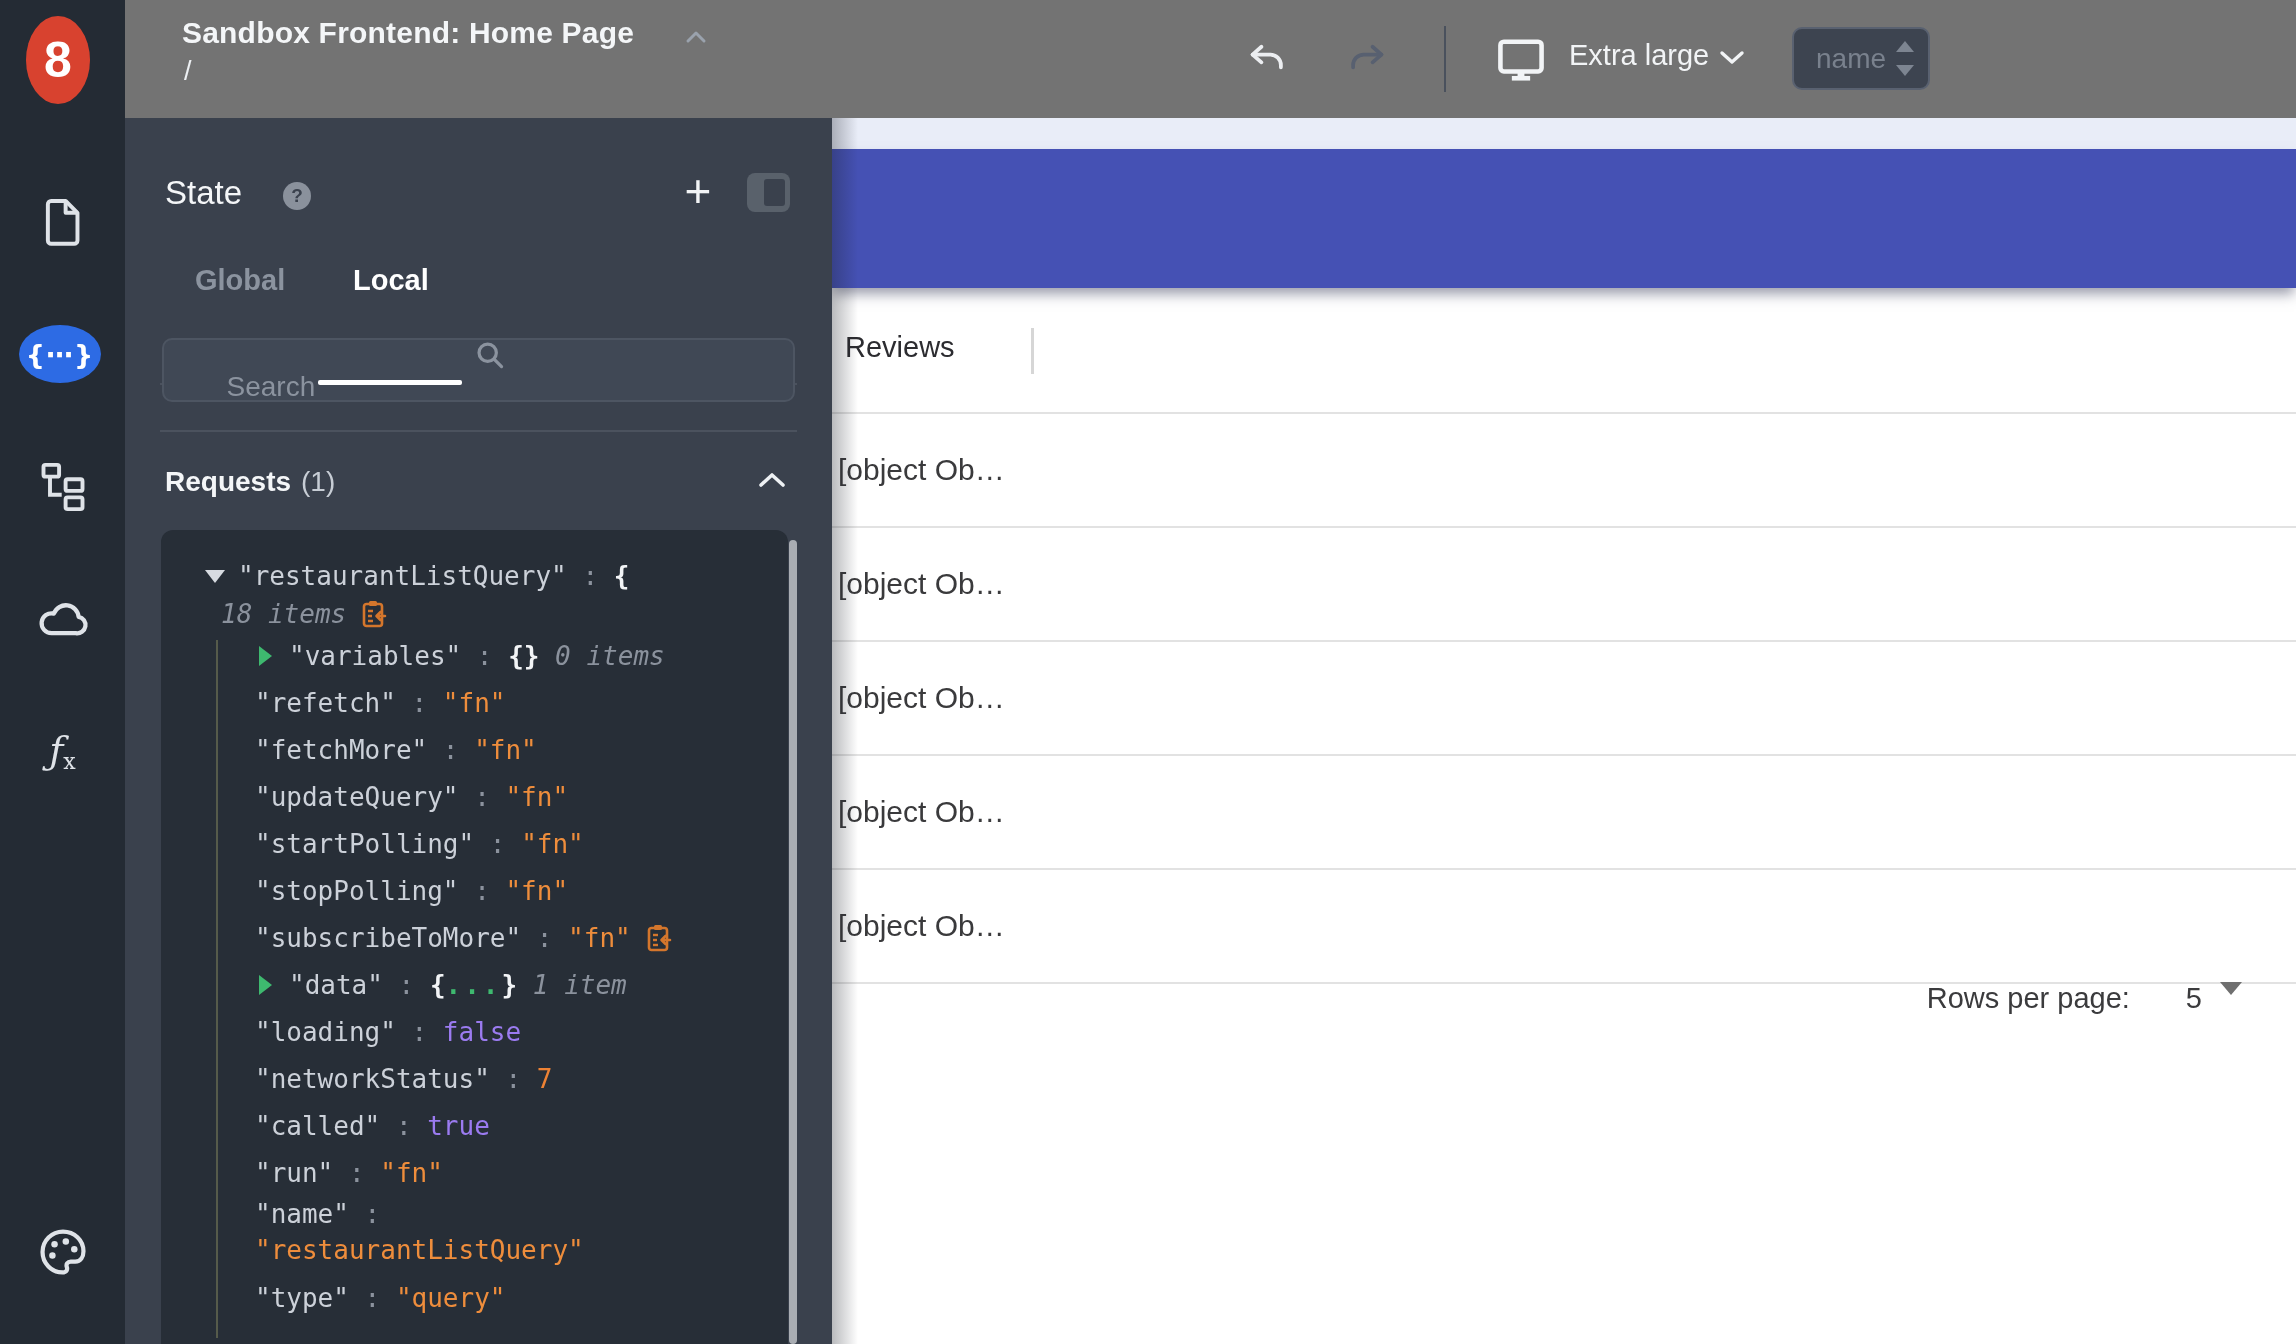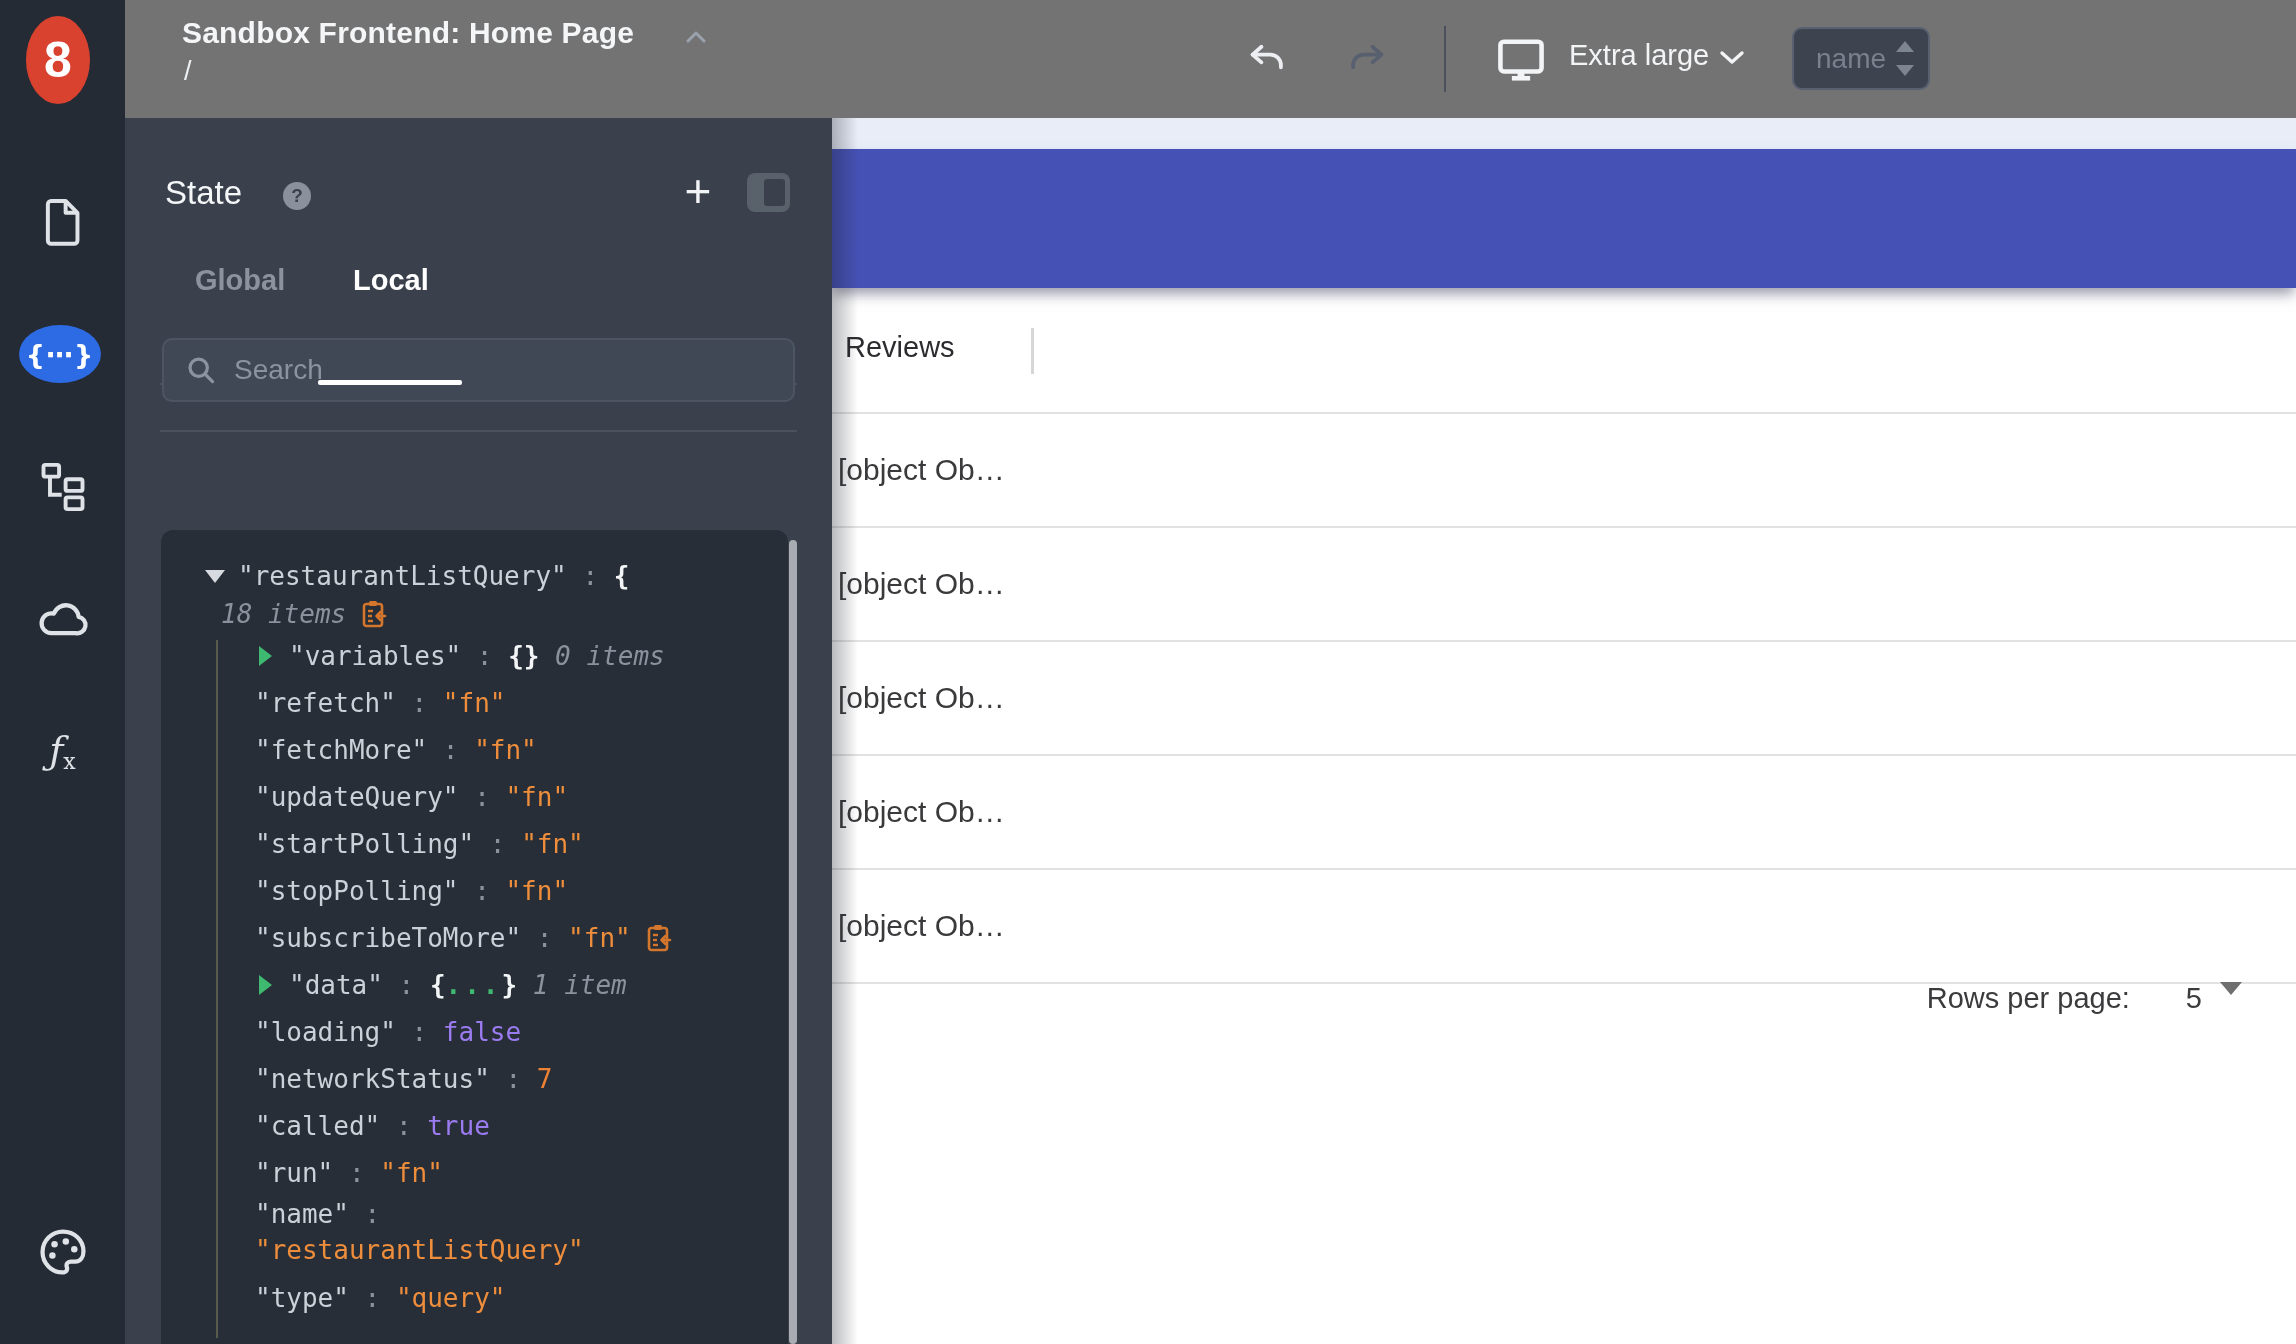--- a/index.html
+++ b/index.html
@@ -41,21 +41,21 @@
   .plus-btn{position:absolute;left:546px;top:46px;width:54px;height:54px;background:none;border:none;color:#f2f4f6;
             font-size:46px;font-weight:300;line-height:50px;cursor:pointer;padding:0;}
   .toggle-btn{position:absolute;left:622px;top:55px;width:43px;height:39px;border-radius:8px;background:#59616b;border:none;cursor:pointer;padding:0;}
   .toggle-btn .inner{position:absolute;right:5px;top:6px;bottom:6px;width:21px;background:#3a414d;border-radius:3px;}
   .tab{position:absolute;top:144px;height:36px;background:none;border:none;font-size:29px;cursor:pointer;padding:0;}
   .tab.inactive{left:70px;color:#8b939f;font-weight:700;}
   .tab.active{left:228px;color:#ffffff;font-weight:700;}
   .tab-underline{position:absolute;left:193px;top:262px;width:144px;height:5px;background:#ffffff;border-radius:2px;z-index:2;}
   .tab-divider{position:absolute;left:35px;top:265px;width:637px;height:2px;background:#4b525e;}
   .search-box{position:absolute;left:37px;top:220px;width:633px;height:64px;background:#404855;border:2px solid #4d5562;
-              border-radius:10px;box-sizing:border-box;display:flex;align-items:center;}
+              border-radius:10px;box-sizing:border-box;display:flex;align-items:center;flex-direction:column;}
   .search-box svg{margin-left:22px;flex:none;}
   .search-box input{background:transparent;border:none;outline:none;margin-left:16px;width:520px;
                     font-size:28px;color:#e6e9ed;font-family:"Liberation Sans",sans-serif;}
   .search-box input::placeholder{color:#8b939f;}
   .panel-div2{position:absolute;left:35px;top:312px;width:637px;height:2px;background:#4b525e;}
   .requests-row{position:absolute;left:40px;top:344px;width:630px;height:40px;display:flex;align-items:center;cursor:pointer;}
   .requests-label{font-size:28px;font-weight:700;color:#f4f6f8;}
   .requests-count{font-size:28px;color:#c7cdd5;margin-left:10px;}
   .requests-chevron{margin-left:auto;margin-right:8px;}
 
@@ -206,20 +206,29 @@
     <div class="search-box">
       <svg width="30" height="30" viewBox="0 0 26 26">
         <circle cx="11" cy="11" r="7.5" fill="none" stroke="#8b939f" stroke-width="2.8"></circle>
         <line x1="16.5" y1="16.5" x2="23" y2="23" stroke="#8b939f" stroke-width="2.8" stroke-linecap="round"></line>
       </svg>
       <input type="text" placeholder="Search" style="">
     </div>
 
     <div class="panel-div2"></div>
 
+    <div class="requests-row">
+      <span class="requests-label">Requests</span>
+      <span class="requests-count">(1)</span>
+      <span class="requests-chevron">
+        <svg width="30" height="20" viewBox="0 0 30 20">
+            <polyline points="4,15 15,5 26,15" fill="none" stroke="#eef1f4" stroke-width="3.6" stroke-linecap="round" stroke-linejoin="round"></polyline>
+          </svg>
+      </span>
+    </div>
 
     <div class="json-box">
       <div class="json-guide"></div>
       <div class="json-content">
           <div class="t-line t-root">
             <span class="tri-down"></span>
             <span class="k">"restaurantListQuery"</span>
             <span class="p">&nbsp;:&nbsp;</span>
             <span class="v-brace">{</span>
           </div>

